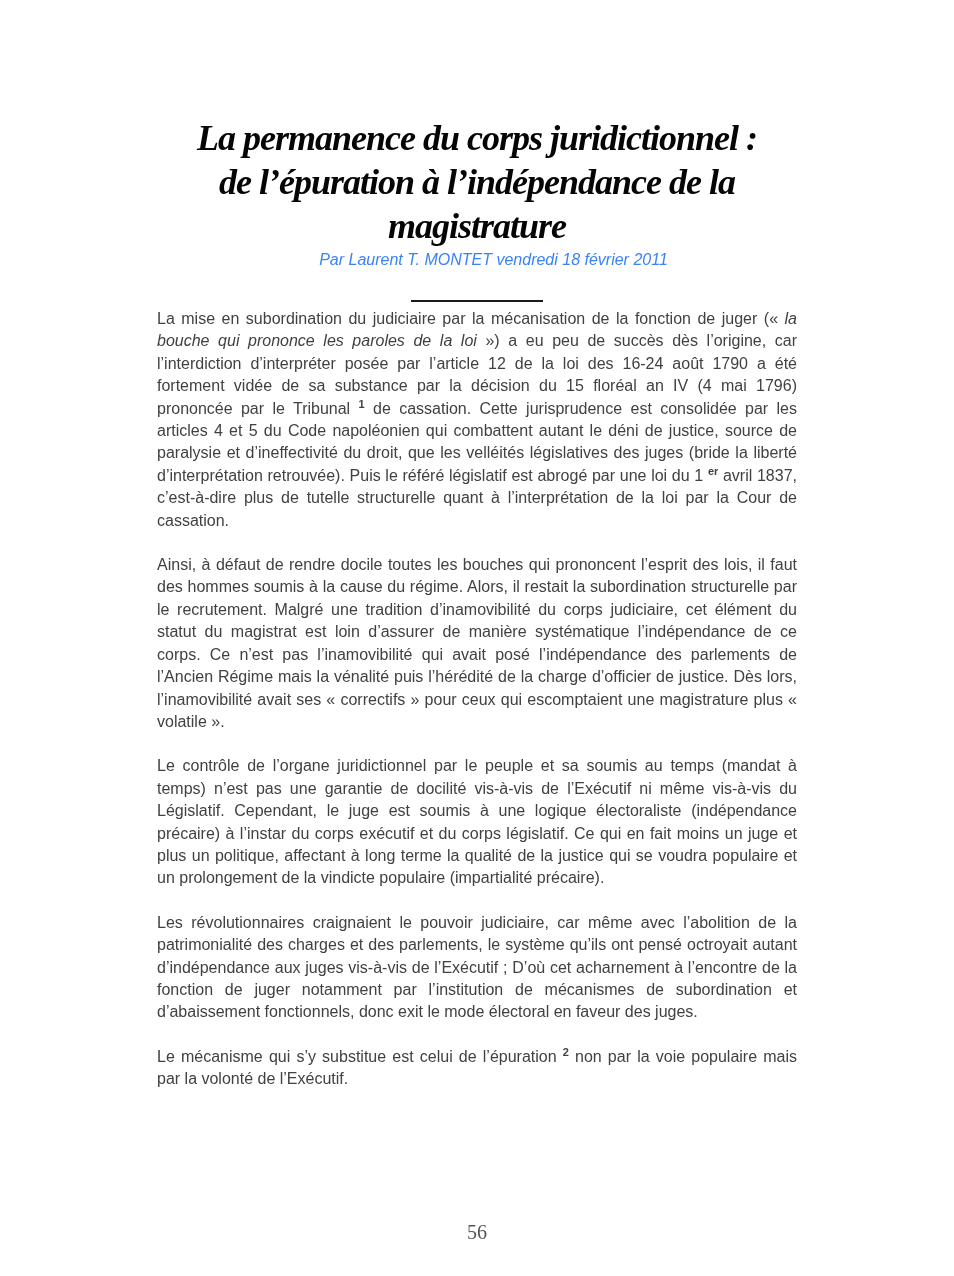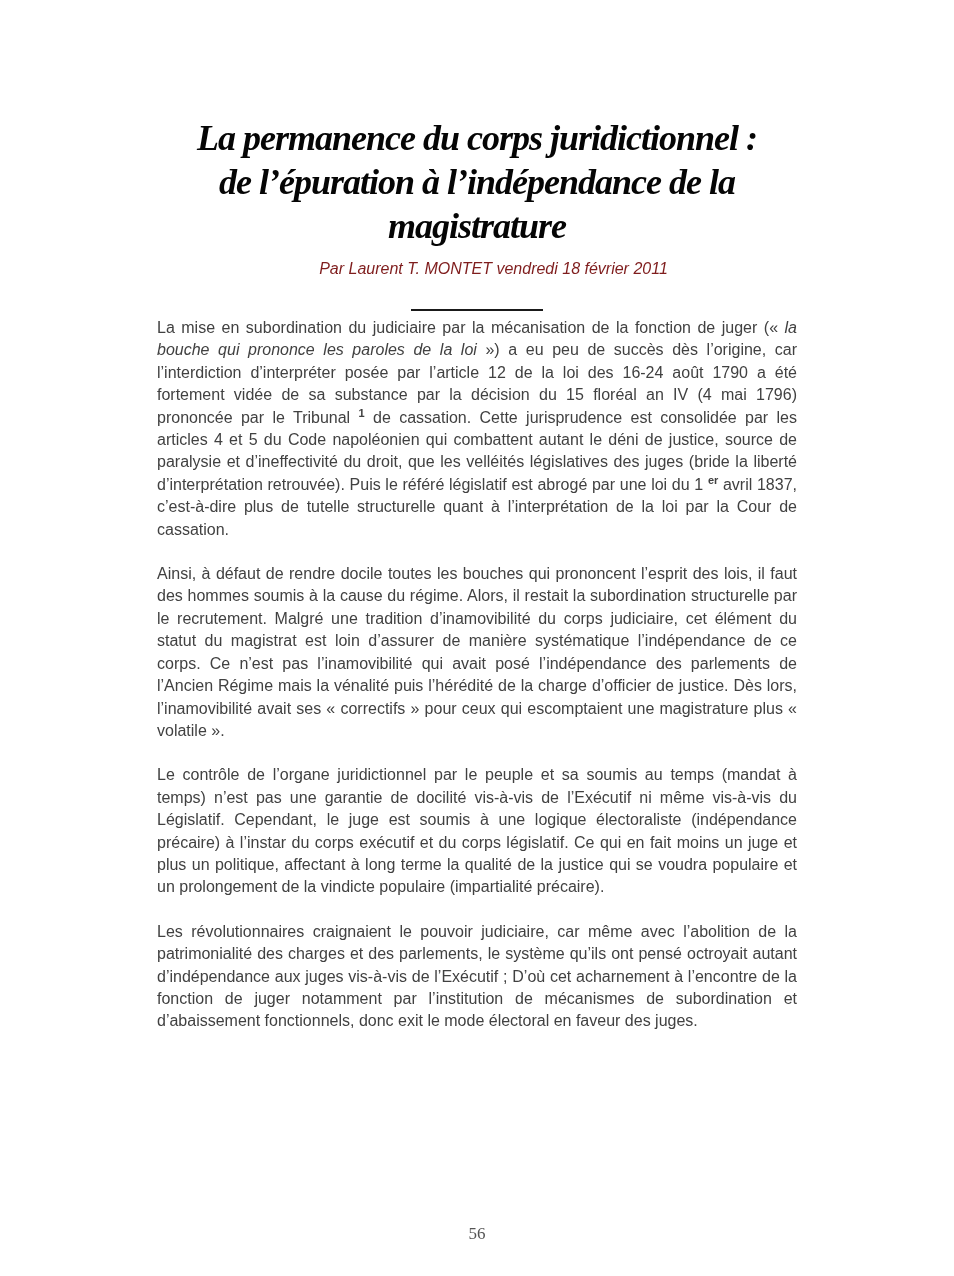--- a/index.html
+++ b/index.html
@@ -19,25 +19,25 @@
     font-family: "Liberation Serif", serif;
     font-weight: 700;
     font-size: 36px;
     line-height: 44px;
     letter-spacing: -1px;
     color: #050505;
     white-space: pre-line;
     font-style: italic;
   }
   .byline {
-    margin-top: 12px;
+    margin-top: 3px;
     text-align: center;
     font-style: italic;
     font-size: 16px;
-    color: #7f1d1d;
+    color: #3b82f6;
     padding-left: 33px;
   }
   .separator {
     border: none;
     border-top: 2px solid #1a1a1a;
     width: 132px;
     margin: 31px auto 0 auto;
   }
   .article-body {
     width: 640px;
@@ -57,33 +57,34 @@
     line-height: 0;
     vertical-align: super;
   }
   .page-number {
     position: absolute;
     left: 0;
     right: 0;
     bottom: 32px;
     text-align: center;
     font-family: "Liberation Serif", serif;
-    font-size: 17px;
+    font-size: 20px;
     color: #555555;
   }
 </style>
 </head>
 <body>
 
 <div class="page">
   <h1 class="title">La permanence du corps juridictionnel :
 de l’épuration à l’indépendance de la
 magistrature</h1>
   <div class="byline">Par Laurent T. MONTET vendredi 18 février 2011</div>
   <hr class="separator">
   <div class="article-body" id="article-body">
       <p><span>La mise en subordination du judiciaire par la mécanisation de la fonction de juger (« </span><span class="it">la bouche qui prononce les paroles de la loi</span><span> ») a eu peu de succès dès l’origine, car l’interdiction d’interpréter posée par l’article 12 de la loi des 16-24 août 1790 a été fortement vidée de sa substance par la décision du 15 floréal an IV (4 mai 1796) prononcée par le Tribunal </span><sup class="fnref">1</sup><span> de cassation. Cette jurisprudence est consolidée par les articles 4 et 5 du Code napoléonien qui combattent autant le déni de justice, source de paralysie et d’ineffectivité du droit, que les velléités législatives des juges (bride la liberté d’interprétation retrouvée). Puis le référé législatif est abrogé par une loi du 1 </span><sup class="fnref">er</sup><span> avril 1837, c’est-à-dire plus de tutelle structurelle quant à l’interprétation de la loi par la Cour de cassation.</span></p>
       <p><span>Ainsi, à défaut de rendre docile toutes les bouches qui prononcent l’esprit des lois, il faut des hommes soumis à la cause du régime. Alors, il restait la subordination structurelle par le recrutement. Malgré une tradition d’inamovibilité du corps judiciaire, cet élément du statut du magistrat est loin d’assurer de manière systématique l’indépendance de ce corps. Ce n’est pas l’inamovibilité qui avait posé l’indépendance des parlements de l’Ancien Régime mais la vénalité puis l’hérédité de la charge d’officier de justice. Dès lors, l’inamovibilité avait ses « correctifs » pour ceux qui escomptaient une magistrature plus « volatile ».</span></p>
       <p><span>Le contrôle de l’organe juridictionnel par le peuple et sa soumis au temps (mandat à temps) n’est pas une garantie de docilité vis-à-vis de l’Exécutif ni même vis-à-vis du Législatif. Cependant, le juge est soumis à une logique électoraliste (indépendance précaire) à l’instar du corps exécutif et du corps législatif. Ce qui en fait moins un juge et plus un politique, affectant à long terme la qualité de la justice qui se voudra populaire et un prolongement de la vindicte populaire (impartialité précaire).</span></p>
       <p><span>Les révolutionnaires craignaient le pouvoir judiciaire, car même avec l’abolition de la patrimonialité des charges et des parlements, le système qu’ils ont pensé octroyait autant d’indépendance aux juges vis-à-vis de l’Exécutif ; D’où cet acharnement à l’encontre de la fonction de juger notamment par l’institution de mécanismes de subordination et d’abaissement fonctionnels, donc exit le mode électoral en faveur des juges.</span></p>
+      <p><span>Le mécanisme qui s’y substitue est celui de l’épuration </span><sup class="fnref">2</sup><span> non par la voie populaire mais par la volonté de l’Exécutif.</span></p>
     </div>
   <div class="page-number">56</div>
 </div>
 
 </body></html>

